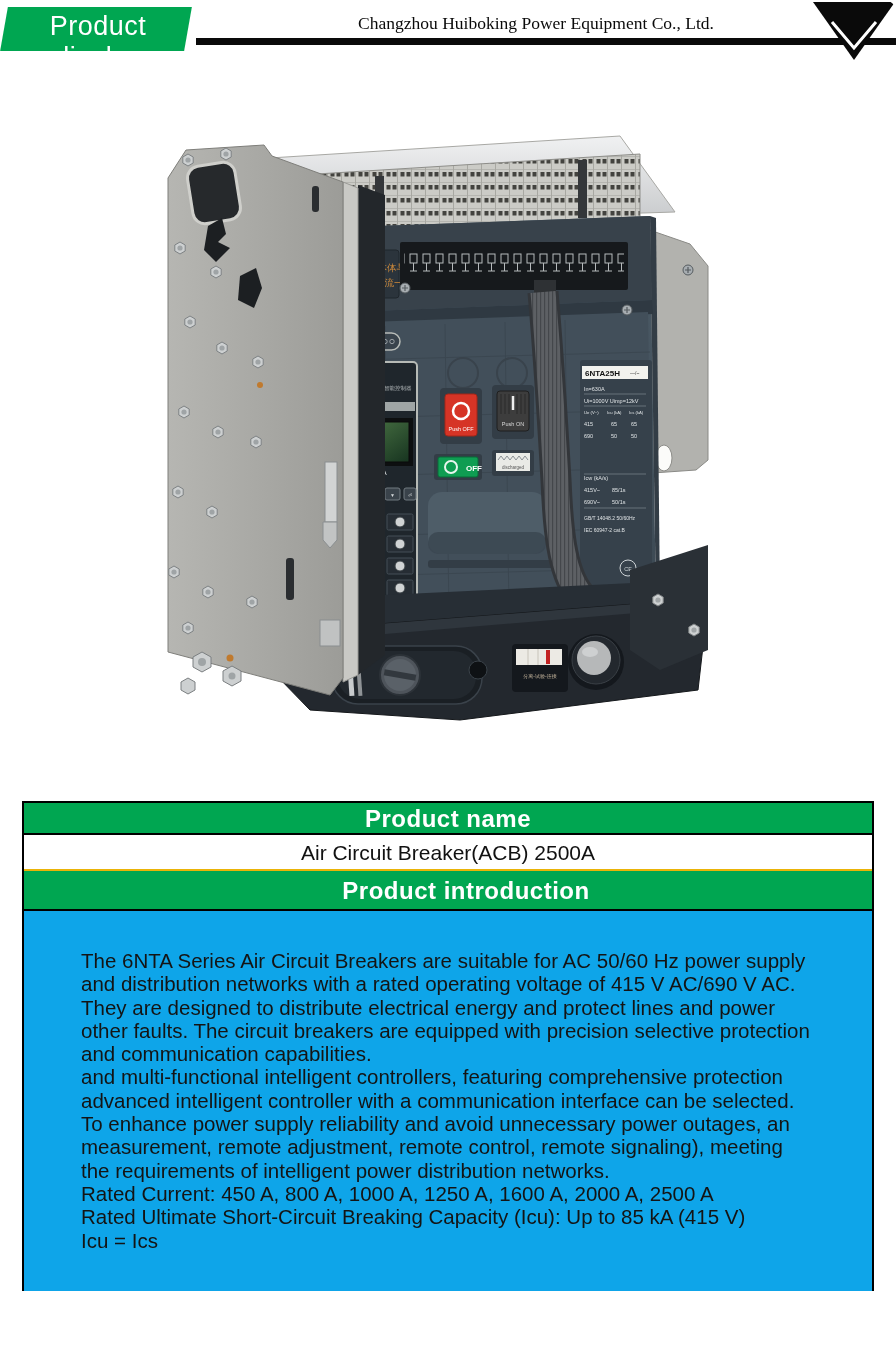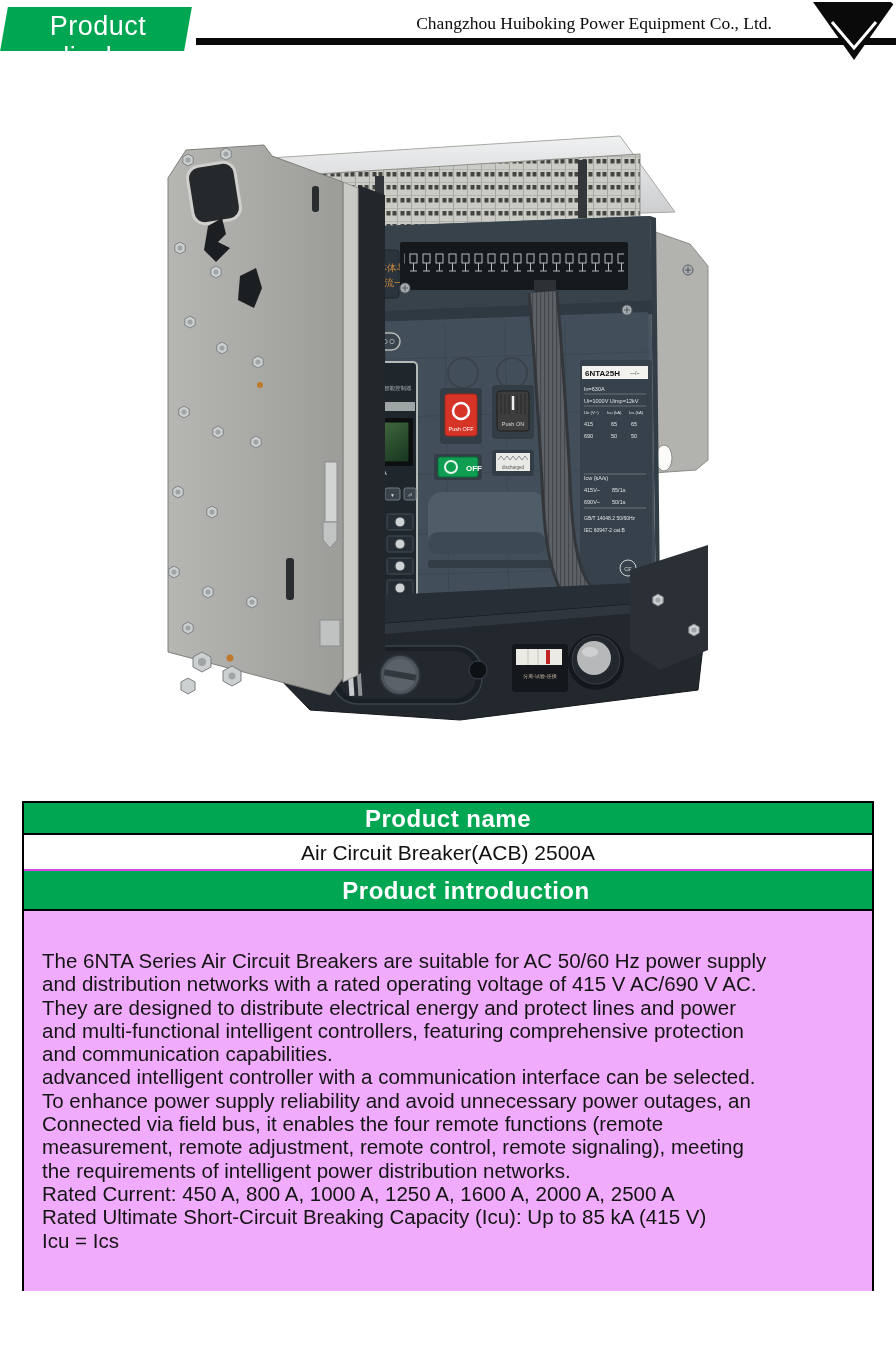--- a/index.html
+++ b/index.html
@@ -5,42 +5,42 @@
   html,body{margin:0;padding:0;background:#fff;}
   #page{position:relative;width:896px;height:1291px;background:#fff;overflow:hidden;
         font-family:"Liberation Sans",sans-serif;border-radius:12px;}
 
   
   .hdr-shape{position:absolute;left:4px;top:7px;width:184px;height:44px;
              background:#00a651;transform:skewX(-10deg);}
   .hdr-badge-text{position:absolute;left:14px;top:11px;width:168px;text-align:center;
              color:#fff;font-size:27px;font-weight:500;letter-spacing:.5px;
              font-family:"Liberation Sans",sans-serif;}
-  .hdr-company{position:absolute;left:300px;top:13px;width:472px;text-align:right;
+  .hdr-company{position:absolute;left:300px;top:13px;width:472px;text-align:center;
              color:#0a0a0a;font-size:17.5px;font-family:"Liberation Serif",serif;}
   .hdr-line{position:absolute;left:196px;top:38px;width:700px;height:7px;background:#0a0a0a;}
   .hdr-tri{position:absolute;left:813px;top:2px;}
 
   
   .photo{position:absolute;left:160px;top:130px;}
   svg text{font-family:"Liberation Sans",sans-serif;}
 
   
   .ptable{position:absolute;left:22px;top:801px;width:852px;height:542px;
-          border:2px solid #000;box-sizing:border-box;background:#f0abfc;}
+          border:2px solid #000;box-sizing:border-box;background:#0ea5e9;}
   .row-green{height:30px;background:#00a651;border-bottom:2px solid #000;
           color:#fff;font-weight:bold;font-size:24px;text-align:center;line-height:31px;
           letter-spacing:.5px;}
-  .row-name{height:34px;background:#fff;border-bottom:2px solid #d946ef;color:#111;
+  .row-name{height:34px;background:#fff;border-bottom:2px solid #eab308;color:#111;
           font-size:21px;text-align:center;line-height:35px;}
   .row-green2{height:38px;background:#00a651;border-bottom:2px solid #000;
           color:#fff;font-weight:bold;font-size:24px;text-align:center;line-height:39px;
           letter-spacing:.5px;padding-left:36px;}
   .row-intro{padding:38px 18px 0 18px;color:#141414;font-size:20.5px;}
-  .intro-line{line-height:23.3px;white-space:nowrap;}
+  .intro-line{line-height:23.3px;white-space:nowrap;margin-left:39px;}
 </style>
 </head>
 <body>
 
 <div id="page">
 
   <div class="hdr-shape"></div>
   <div class="hdr-badge-text">Product display</div>
   <div class="hdr-company">Changzhou Huiboking Power Equipment Co., Ltd.</div>
   <div class="hdr-line"></div>
@@ -403,25 +403,25 @@
   </svg>
 
   <div class="ptable">
     <div class="row-green">Product name</div>
     <div class="row-name">Air Circuit Breaker(ACB) 2500A</div>
     <div class="row-green2">Product introduction</div>
     <div class="row-intro">
       <div class="intro-line">The 6NTA Series Air Circuit Breakers are suitable for AC 50/60 Hz power supply</div>
       <div class="intro-line">and distribution networks with a rated operating voltage of 415 V AC/690 V AC.</div>
       <div class="intro-line">They are designed to distribute electrical energy and protect lines and power</div>
+      <div class="intro-line">other faults. The circuit breakers are equipped with precision selective protection</div>
+      <div class="intro-line">and communication capabilities.</div>
       <div class="intro-line">and multi-functional intelligent controllers, featuring comprehensive protection</div>
-      <div class="intro-line">and communication capabilities.</div>
       <div class="intro-line">advanced intelligent controller with a communication interface can be selected.</div>
       <div class="intro-line">To enhance power supply reliability and avoid unnecessary power outages, an</div>
-      <div class="intro-line">Connected via field bus, it enables the four remote functions (remote</div>
       <div class="intro-line">measurement, remote adjustment, remote control, remote signaling), meeting</div>
       <div class="intro-line">the requirements of intelligent power distribution networks.</div>
       <div class="intro-line">Rated Current: 450 A, 800 A, 1000 A, 1250 A, 1600 A, 2000 A, 2500 A</div>
       <div class="intro-line">Rated Ultimate Short-Circuit Breaking Capacity (Icu): Up to 85 kA (415 V)</div>
       <div class="intro-line">Icu = Ics</div>
     </div>
   </div>
 
 </div>
 

